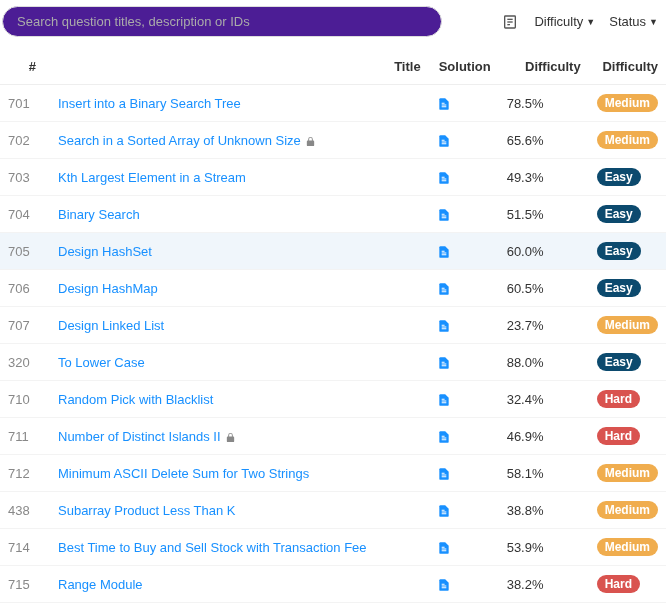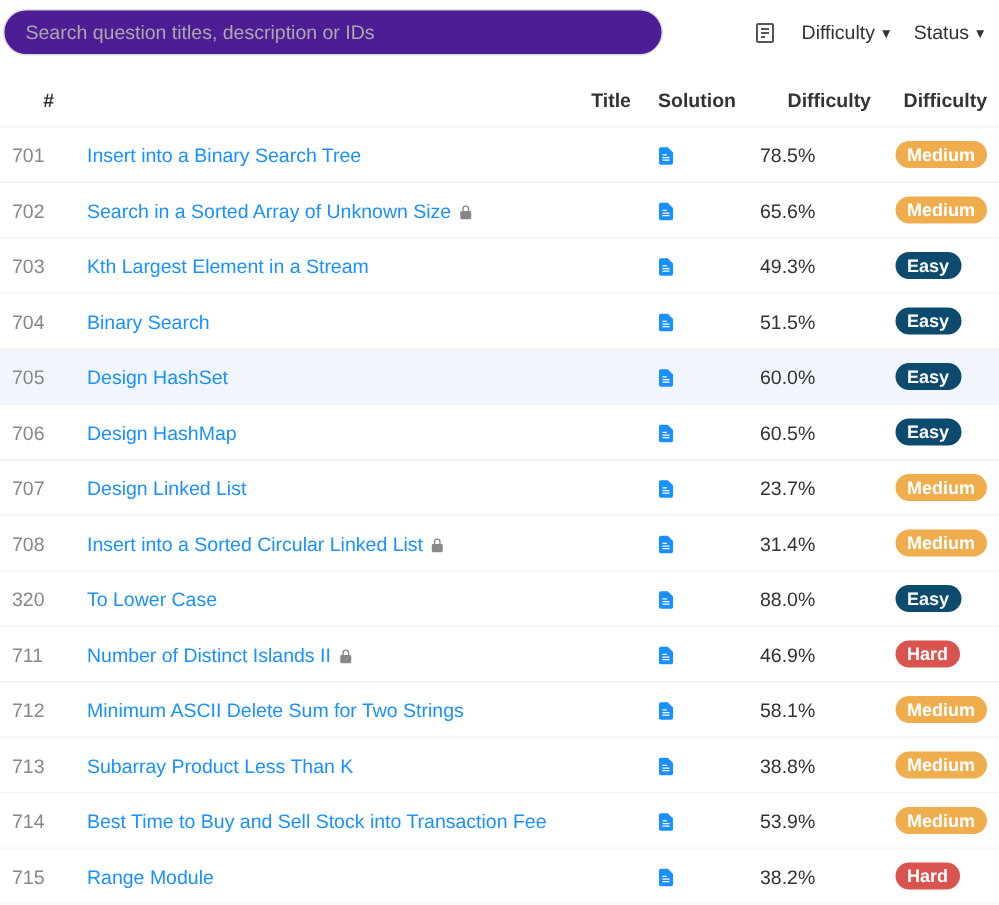--- a/index.html
+++ b/index.html
@@ -130,40 +130,38 @@
         <td class="num">707</td>
         <td class="title"><a href="#">Design Linked List</a></td>
         <td><span class="doc-icon"><svg width="14" height="14" viewBox="0 0 24 24" fill="currentColor">
               <path d="M14 2H6a2 2 0 0 0-2 2v16a2 2 0 0 0 2 2h12a2 2 0 0 0 2-2V8l-6-6z"></path>
               <path fill="#fff" d="M8 13h8v1.5H8zm0 3h8v1.5H8zm0-6h5v1.5H8z"></path>
             </svg></span></td>
         <td>23.7%</td>
         <td><span class="badge Medium">Medium</span></td>
       </tr>
       <tr>
-        <td class="num">708</td>
-        <td class="title"><a href="#">Insert into a Sorted Circular Linked List</a><span class="lock"><svg width="11" height="11" viewBox="0 0 24 24" fill="currentColor">
-              <path d="M18 10h-1V7a5 5 0 0 0-10 0v3H6a2 2 0 0 0-2 2v8a2 2 0 0 0 2 2h12a2 2 0 0 0 2-2v-8a2 2 0 0 0-2-2zM9 7a3 3 0 0 1 6 0v3H9V7z"></path>
-            </svg></span></td>
-        <td><span class="doc-icon"><svg width="14" height="14" viewBox="0 0 24 24" fill="currentColor">
-              <path d="M14 2H6a2 2 0 0 0-2 2v16a2 2 0 0 0 2 2h12a2 2 0 0 0 2-2V8l-6-6z"></path>
-              <path fill="#fff" d="M8 13h8v1.5H8zm0 3h8v1.5H8zm0-6h5v1.5H8z"></path>
-            </svg></span></td>
-        <td>31.4%</td>
-        <td><span class="badge Medium">Medium</span></td>
-      </tr>
-      <tr>
         <td class="num">320</td>
         <td class="title"><a href="#">To Lower Case</a></td>
         <td><span class="doc-icon"><svg width="14" height="14" viewBox="0 0 24 24" fill="currentColor">
               <path d="M14 2H6a2 2 0 0 0-2 2v16a2 2 0 0 0 2 2h12a2 2 0 0 0 2-2V8l-6-6z"></path>
               <path fill="#fff" d="M8 13h8v1.5H8zm0 3h8v1.5H8zm0-6h5v1.5H8z"></path>
             </svg></span></td>
         <td>88.0%</td>
         <td><span class="badge Easy">Easy</span></td>
+      </tr>
+      <tr>
+        <td class="num">710</td>
+        <td class="title"><a href="#">Random Pick with Blacklist</a></td>
+        <td><span class="doc-icon"><svg width="14" height="14" viewBox="0 0 24 24" fill="currentColor">
+              <path d="M14 2H6a2 2 0 0 0-2 2v16a2 2 0 0 0 2 2h12a2 2 0 0 0 2-2V8l-6-6z"></path>
+              <path fill="#fff" d="M8 13h8v1.5H8zm0 3h8v1.5H8zm0-6h5v1.5H8z"></path>
+            </svg></span></td>
+        <td>32.4%</td>
+        <td><span class="badge Hard">Hard</span></td>
       </tr>
       <tr>
         <td class="num">711</td>
         <td class="title"><a href="#">Number of Distinct Islands II</a><span class="lock"><svg width="11" height="11" viewBox="0 0 24 24" fill="currentColor">
               <path d="M18 10h-1V7a5 5 0 0 0-10 0v3H6a2 2 0 0 0-2 2v8a2 2 0 0 0 2 2h12a2 2 0 0 0 2-2v-8a2 2 0 0 0-2-2zM9 7a3 3 0 0 1 6 0v3H9V7z"></path>
             </svg></span></td>
         <td><span class="doc-icon"><svg width="14" height="14" viewBox="0 0 24 24" fill="currentColor">
               <path d="M14 2H6a2 2 0 0 0-2 2v16a2 2 0 0 0 2 2h12a2 2 0 0 0 2-2V8l-6-6z"></path>
               <path fill="#fff" d="M8 13h8v1.5H8zm0 3h8v1.5H8zm0-6h5v1.5H8z"></path>
             </svg></span></td>
@@ -174,32 +172,32 @@
         <td class="num">712</td>
         <td class="title"><a href="#">Minimum ASCII Delete Sum for Two Strings</a></td>
         <td><span class="doc-icon"><svg width="14" height="14" viewBox="0 0 24 24" fill="currentColor">
               <path d="M14 2H6a2 2 0 0 0-2 2v16a2 2 0 0 0 2 2h12a2 2 0 0 0 2-2V8l-6-6z"></path>
               <path fill="#fff" d="M8 13h8v1.5H8zm0 3h8v1.5H8zm0-6h5v1.5H8z"></path>
             </svg></span></td>
         <td>58.1%</td>
         <td><span class="badge Medium">Medium</span></td>
       </tr>
       <tr>
-        <td class="num">713</td>
+        <td class="num">438</td>
         <td class="title"><a href="#">Subarray Product Less Than K</a></td>
         <td><span class="doc-icon"><svg width="14" height="14" viewBox="0 0 24 24" fill="currentColor">
               <path d="M14 2H6a2 2 0 0 0-2 2v16a2 2 0 0 0 2 2h12a2 2 0 0 0 2-2V8l-6-6z"></path>
               <path fill="#fff" d="M8 13h8v1.5H8zm0 3h8v1.5H8zm0-6h5v1.5H8z"></path>
             </svg></span></td>
         <td>38.8%</td>
         <td><span class="badge Medium">Medium</span></td>
       </tr>
       <tr>
         <td class="num">714</td>
-        <td class="title"><a href="#">Best Time to Buy and Sell Stock into Transaction Fee</a></td>
+        <td class="title"><a href="#">Best Time to Buy and Sell Stock with Transaction Fee</a></td>
         <td><span class="doc-icon"><svg width="14" height="14" viewBox="0 0 24 24" fill="currentColor">
               <path d="M14 2H6a2 2 0 0 0-2 2v16a2 2 0 0 0 2 2h12a2 2 0 0 0 2-2V8l-6-6z"></path>
               <path fill="#fff" d="M8 13h8v1.5H8zm0 3h8v1.5H8zm0-6h5v1.5H8z"></path>
             </svg></span></td>
         <td>53.9%</td>
         <td><span class="badge Medium">Medium</span></td>
       </tr>
       <tr>
         <td class="num">715</td>
         <td class="title"><a href="#">Range Module</a></td>

